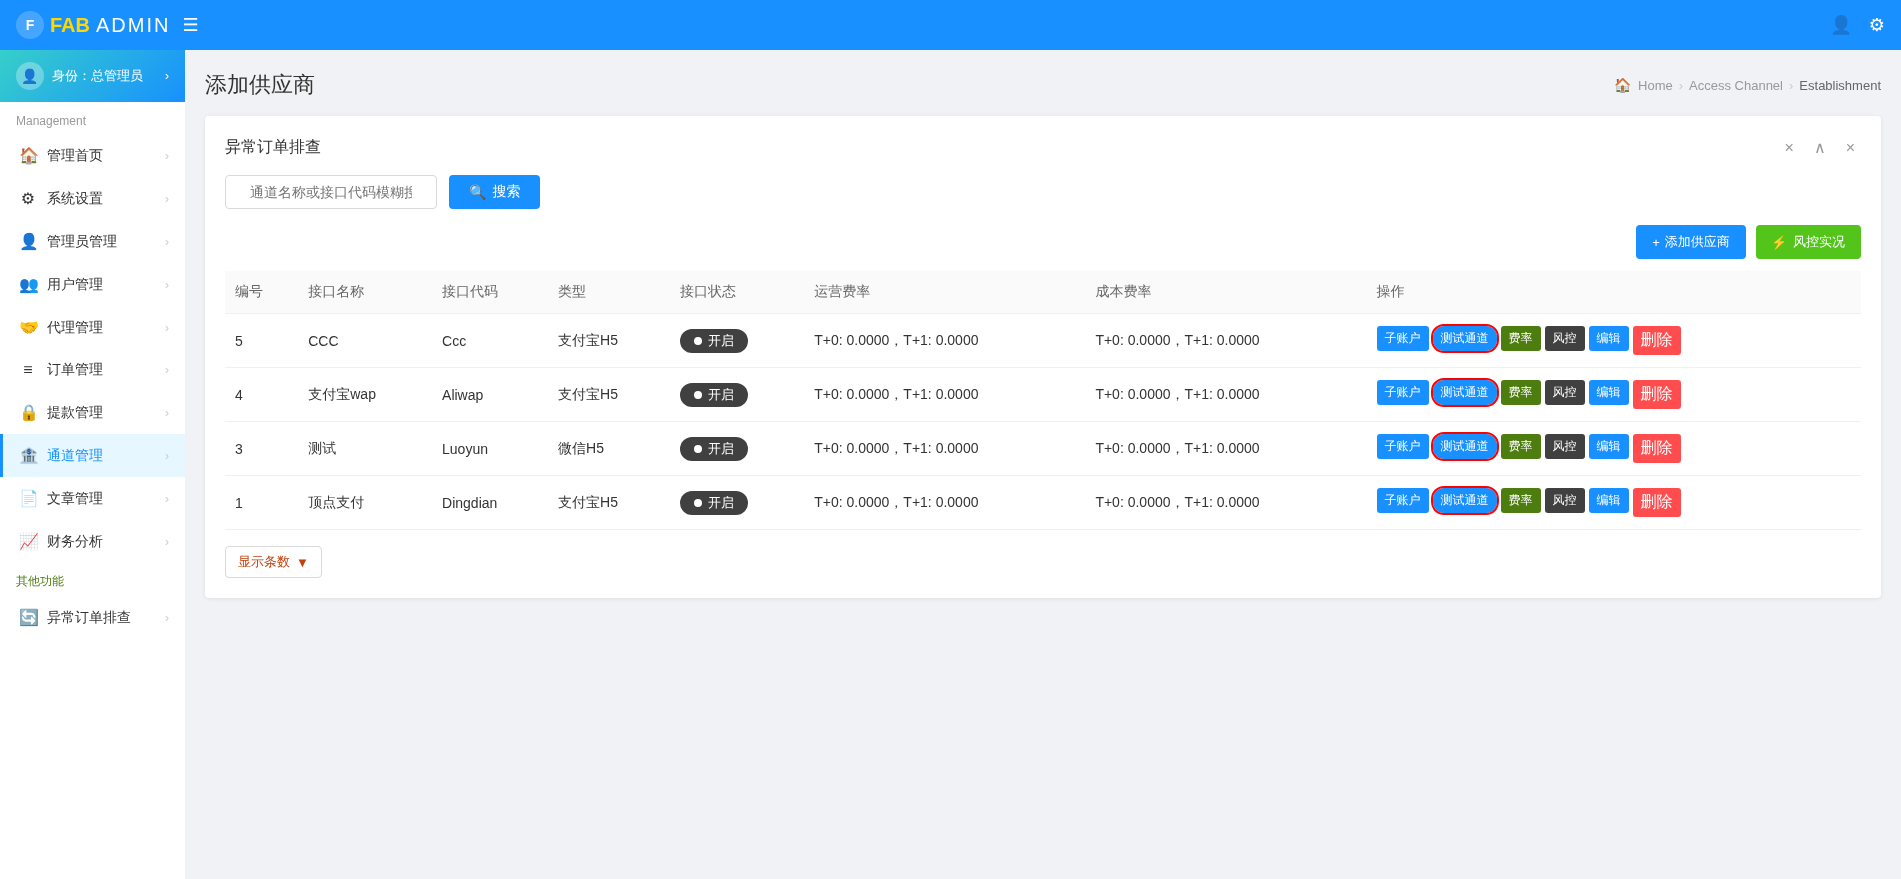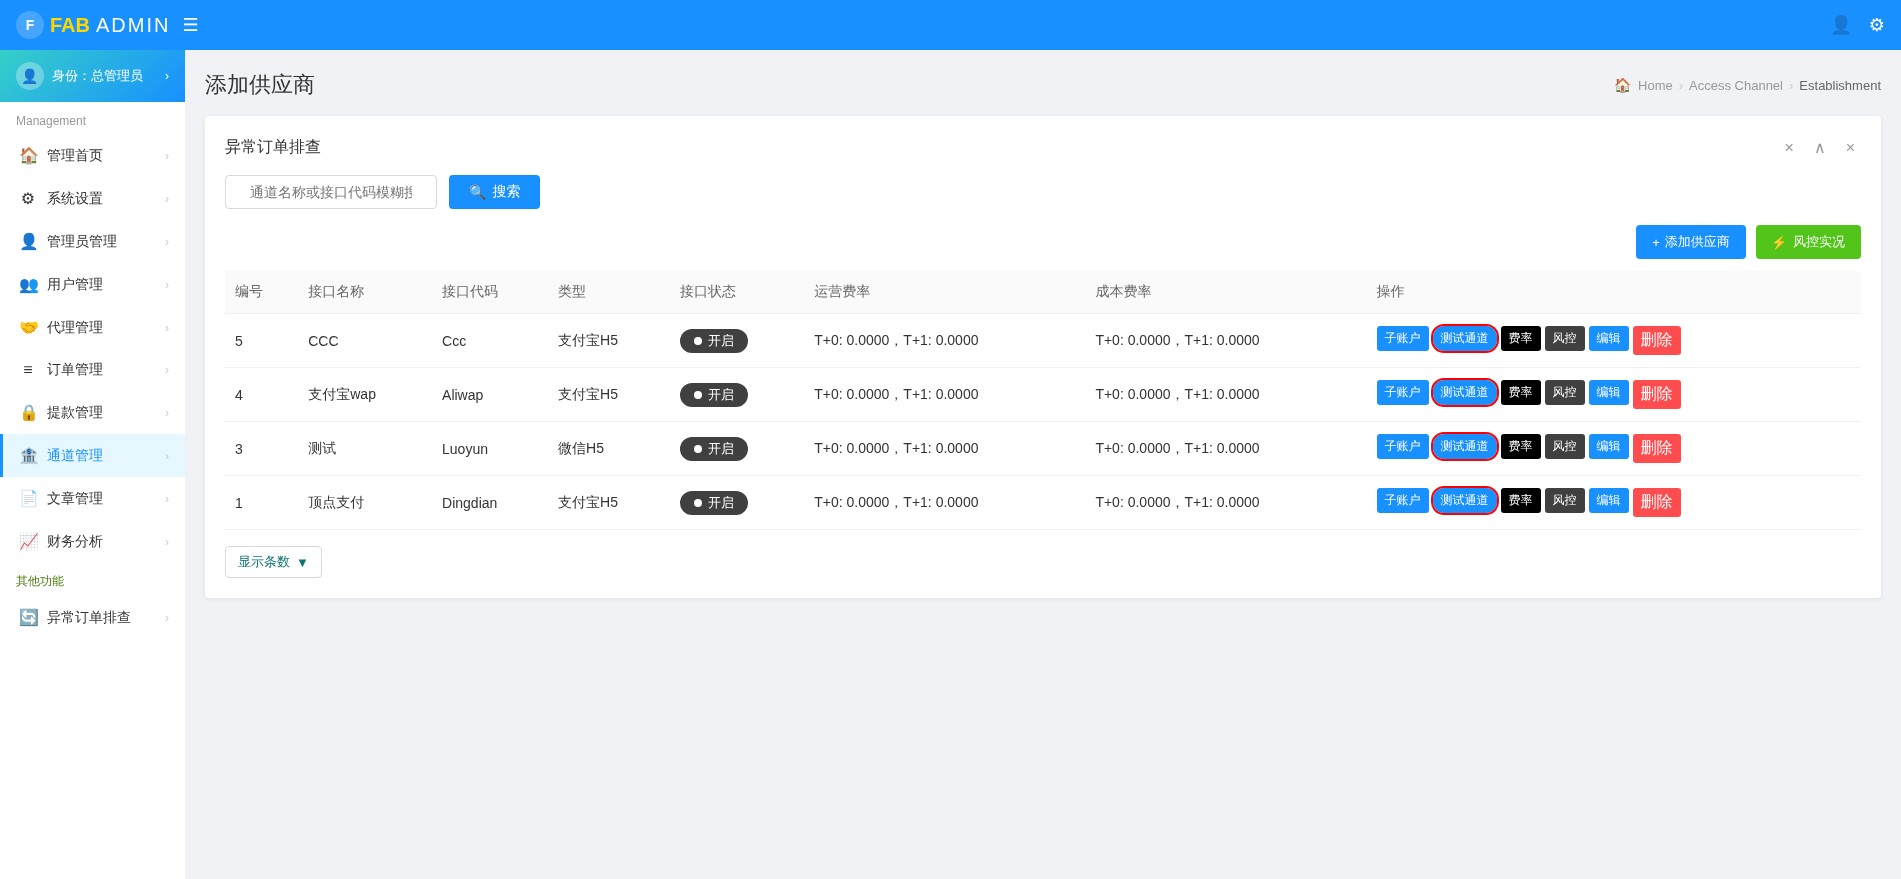--- a/index.html
+++ b/index.html
@@ -194,35 +194,35 @@
     .btn-test {
       background: #1890ff;
       color: white;
       border: none;
       border-radius: 11px;
       padding: 4px 8px;
       font-size: 12px;
       cursor: pointer;
       outline: 2px solid red;
     }
-    .btn-fee { background: #000000; color: white; border: none; border-radius: 3px; padding: 4px 8px; font-size: 12px; cursor: pointer; }
+    .btn-fee { background: #4d7c0f; color: white; border: none; border-radius: 3px; padding: 4px 8px; font-size: 12px; cursor: pointer; }
     .btn-risk { background: #404040; color: white; border: none; border-radius: 3px; padding: 4px 8px; font-size: 12px; cursor: pointer; }
     .btn-edit { background: #1890ff; color: white; border: none; border-radius: 3px; padding: 4px 8px; font-size: 12px; cursor: pointer; }
     .btn-delete { background: #ff4d4f; color: white; border: none; border-radius: 3px; padding: 4px 8px; font-size: 16px; cursor: pointer; }
 
     
     .pagination-row { margin-top: 16px; }
     .show-count-btn {
       background: white;
       border: 1px solid #d9d9d9;
       border-radius: 4px;
       padding: 6px 12px;
       font-size: 13px;
       cursor: pointer;
-      color: #0f766e;
+      color: #c2410c;
       display: flex;
       align-items: center;
       gap: 6px;
     }
 
     
     .sidebar-section-title2 { padding: 10px 16px 6px; color: #4d7c0f; font-size: 12px; }
   </style>
 </head>
 <body>

